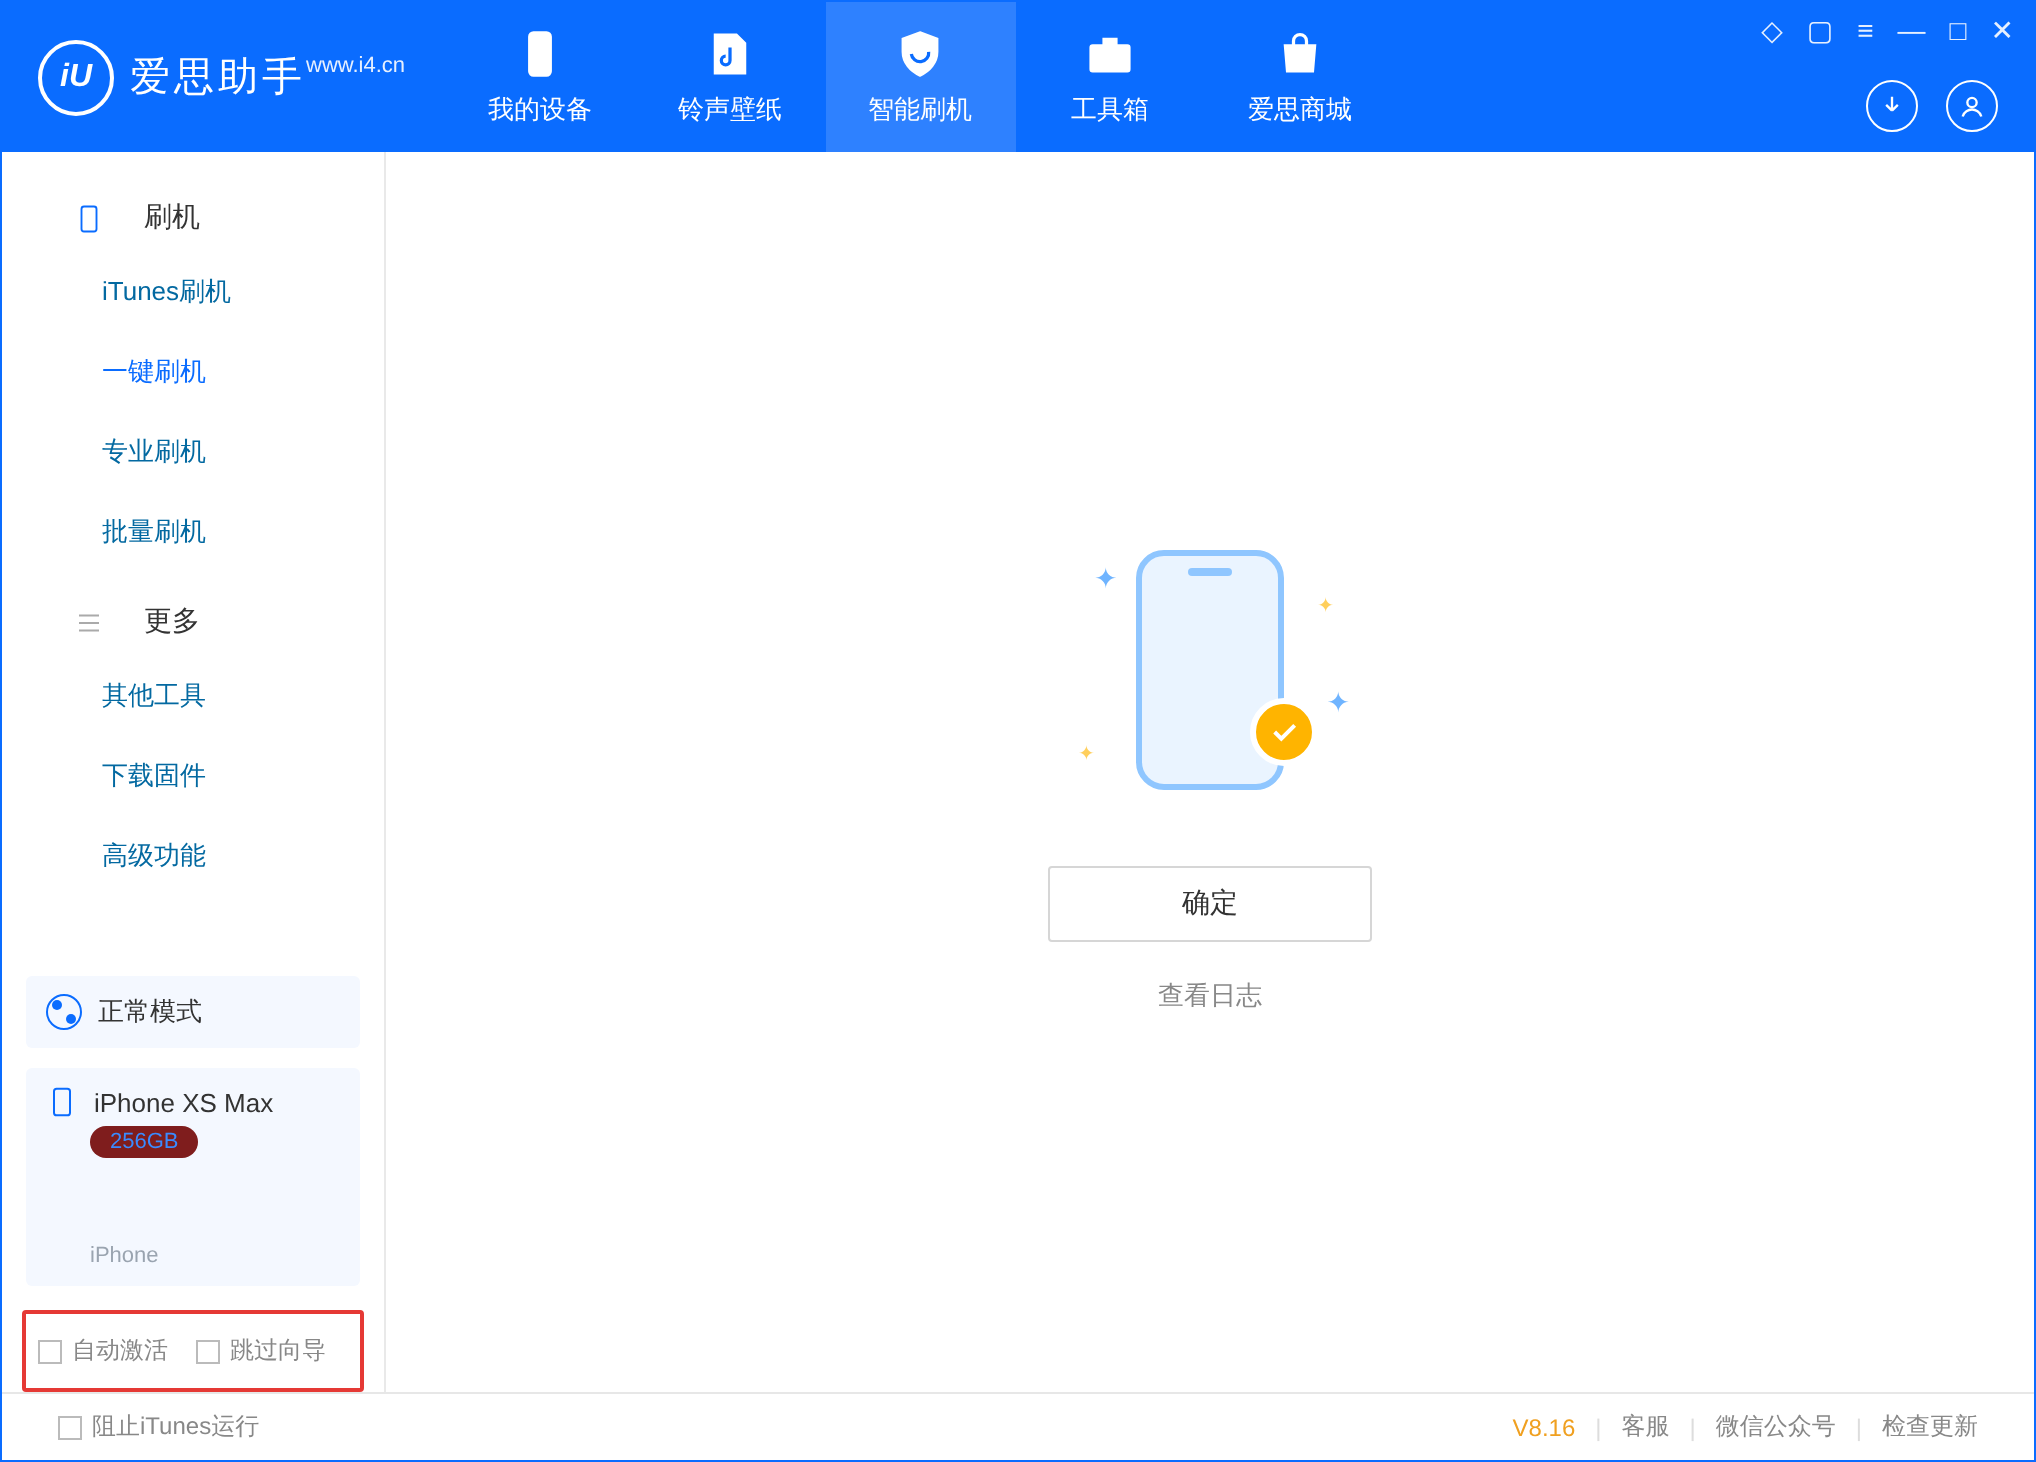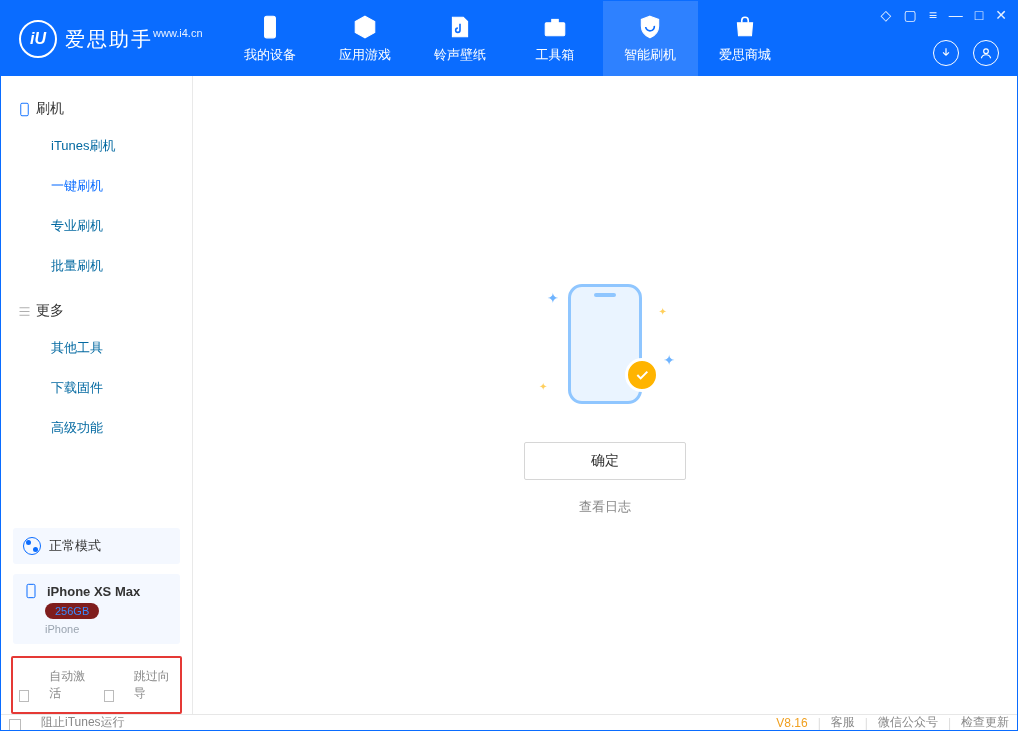--- a/index.html
+++ b/index.html
@@ -17,54 +17,54 @@
 .nav-icon { width: 26px; height: 26px; display: flex; align-items: center; justify-content: center; }
 .nav-icon svg { width: 26px; height: 26px; fill: #fff; stroke: #fff; }
 .win-controls { position: absolute; right: 10px; top: 6px; display: flex; gap: 12px; font-size: 14px; }
 .win-controls span { cursor: pointer; opacity: .9; }
 .header-right { position: absolute; right: 18px; bottom: 10px; display: flex; gap: 14px; align-items: center; }
 .circle-btn { width: 26px; height: 26px; border: 1.5px solid #fff; border-radius: 50%; display: flex; align-items: center; justify-content: center; cursor: pointer; }
 .circle-btn svg { width: 14px; height: 14px; stroke: #fff; fill: none; stroke-width: 2; }
 .body { flex: 1; display: flex; min-height: 0; }
 .sidebar { width: 192px; border-right: 1px solid #e9e9e9; display: flex; flex-direction: column; font-size: 13px; color: #333; }
 .side-scroll { flex: 1; overflow: auto; padding-top: 14px; }
-.side-group { padding: 10px 0 8px 16px; display: flex; align-items: center; gap: 4px; color: #333; font-size: 14px; }
+.side-group { padding: 10px 0 8px 36px; display: flex; align-items: center; gap: 20px; color: #333; font-size: 14px; }
 .side-group svg { width: 15px; height: 15px; }
 .side-item { padding: 11px 0 11px 50px; cursor: pointer; color: #0369a1; }
 .side-item.active { color: #0a6cff; }
 .device-block { padding: 0 12px 12px; }
 .mode-row { background: #f4f8ff; border-radius: 3px; padding: 9px 10px; display: flex; align-items: flex-start; gap: 8px; font-size: 13px; color: #333; margin-bottom: 10px; }
 .mode-icon { width: 18px; height: 18px; border: 1.5px solid #0a6cff; border-radius: 50%; position: relative; }
 .mode-icon::before, .mode-icon::after { content: ""; position: absolute; background: #0a6cff; border-radius: 50%; }
 .mode-icon::before { width: 5px; height: 5px; top: 2px; left: 2px; }
 .mode-icon::after { width: 5px; height: 5px; bottom: 2px; right: 2px; }
 .dev-row { background: #f4f8ff; border-radius: 3px; padding: 9px 10px; display: flex; flex-direction: column; gap: 4px; }
-.dev-title { display: flex; align-items: center; gap: 8px; font-size: 13px; font-weight: 700; color: #333; }
+.dev-title { display: flex; align-items: center; gap: 8px; font-size: 13px; font-weight: 400; color: #333; }
 .dev-title svg { width: 16px; height: 16px; }
 .dev-cap { background: #7f1d1d; color: #3a8bff; border-radius: 10px; padding: 2px 10px; font-size: 11px; width: fit-content; margin-left: 22px; }
-.dev-type { color: #9aa4b0; font-size: 11px; margin-left: 22px; }
+.dev-type { color: #9aa4b0; font-size: 11px; margin-left: 22px; margin-top: 39px; }
 .check-row { padding: 10px 12px; border-top: 1px solid #eee; display: flex; gap: 14px; font-size: 12px; color: #888; }
 .check-row.hl { border: 2px solid #e53935; border-left-width: 2px; border-right-width: 2px; margin: 0 10px 0 10px; padding: 10px 6px; border-radius: 2px; border-top-color: #e53935; }
-.chk { display: flex; align-items: flex-end; gap: 20px; cursor: pointer; }
+.chk { display: flex; align-items: center; gap: 5px; cursor: pointer; }
 .chk-box { width: 12px; height: 12px; border: 1px solid #bbb; background: #fff; }
 .main { flex: 1; display: flex; align-items: center; justify-content: center; flex-direction: column; color: #333; }
 .phone-ill { position: relative; width: 140px; height: 140px; display: flex; align-items: center; justify-content: center; margin-bottom: 28px; }
 .phone { width: 74px; height: 120px; border: 3px solid #8fc6ff; border-radius: 14px; background: #eaf4ff; position: relative; }
 .phone::before { content:""; position:absolute; top: 6px; left: 50%; transform: translateX(-50%); width: 22px; height: 4px; background: #8fc6ff; border-radius: 3px; }
 .badge-check { position: absolute; bottom: 22px; right: 16px; width: 34px; height: 34px; background: #ffb400; border: 3px solid #fff; border-radius: 50%; display: flex; align-items: center; justify-content: center; }
 .badge-check svg { width: 16px; height: 16px; stroke: #fff; stroke-width: 3; fill: none; }
 .spark { position: absolute; font-size: 14px; color: #6fb4ff; }
 .s1 { top: 32px; right: 8px; color: #ffcf5c; font-size: 10px; }
 .s2 { bottom: 22px; left: 4px; color: #ffcf5c; font-size: 10px; }
 .s3 { top: 16px; left: 12px; }
 .s4 { bottom: 46px; right: 0; }
 .msg { font-size: 18px; color: #222; margin-bottom: 26px; letter-spacing: 1px; }
 .ok-btn { border: 1px solid #d6d6d6; background: #fff; padding: 9px 66px; font-size: 14px; color: #333; cursor: pointer; border-radius: 2px; margin-bottom: 18px; }
 .log-link { color: #888; font-size: 13px; cursor: pointer; text-align: center; }
-.footer { height: 16px; border-top: 1px solid #e7e7e7; display: flex; align-items: center; padding: 0 8px; font-size: 12px; color: #888; justify-content: space-between; }
+.footer { height: 34px; border-top: 1px solid #e7e7e7; display: flex; align-items: center; padding: 0 28px; font-size: 12px; color: #888; justify-content: space-between; }
 .footer-left { display:flex; align-items:center; gap:6px; }
 .footer-right { display: flex; align-items: center; gap: 10px; color: #888; }
 .footer-right a { color: #888; text-decoration: none; cursor: pointer; }
 .divider { color: #ddd; }
 </style>
 </head>
 <body>
 
 <div class="header">
   <div class="logo-block">
@@ -81,51 +81,43 @@
       <span class="nav-icon">
           <svg viewBox="0 0 24 24">
             <rect x="7" y="2" width="10" height="20" rx="2" fill="#fff"></rect>
           </svg>
         </span>
       <span>我的设备</span>
     </div>
     <div class="nav-item">
       <span class="nav-icon">
           <svg viewBox="0 0 24 24">
-            <path d="M12 2l9 5v10l-9 5-9-5V7z" fill="#fff"></path>
-          </svg>
-        </span>
-      <span>应用游戏</span>
-    </div>
-    <div class="nav-item">
-      <span class="nav-icon">
-          <svg viewBox="0 0 24 24">
             <path d="M5 3h10l4 4v14H5z" fill="#fff"></path>
             <path d="M12 9v6a2 2 0 11-2-2" stroke="#0a6cff" fill="none" stroke-width="1.5"></path>
           </svg>
         </span>
       <span>铃声壁纸</span>
     </div>
+    <div class="nav-item active">
+      <span class="nav-icon">
+          <svg viewBox="0 0 24 24">
+            <path d="M12 2l8 3v6c0 5-3.5 9-8 11-4.5-2-8-6-8-11V5z" fill="#fff"></path>
+            <path d="M8 12a4 4 0 108-1" stroke="#0a6cff" fill="none" stroke-width="1.5"></path>
+          </svg>
+        </span>
+      <span>智能刷机</span>
+    </div>
     <div class="nav-item">
       <span class="nav-icon">
           <svg viewBox="0 0 24 24">
             <rect x="3" y="8" width="18" height="12" rx="1" fill="#fff"></rect>
             <rect x="9" y="5" width="6" height="3" fill="#fff"></rect>
           </svg>
         </span>
       <span>工具箱</span>
-    </div>
-    <div class="nav-item active">
-      <span class="nav-icon">
-          <svg viewBox="0 0 24 24">
-            <path d="M12 2l8 3v6c0 5-3.5 9-8 11-4.5-2-8-6-8-11V5z" fill="#fff"></path>
-            <path d="M8 12a4 4 0 108-1" stroke="#0a6cff" fill="none" stroke-width="1.5"></path>
-          </svg>
-        </span>
-      <span>智能刷机</span>
     </div>
     <div class="nav-item">
       <span class="nav-icon">
           <svg viewBox="0 0 24 24">
             <path d="M5 8h14l-1 12H6z" fill="#fff"></path>
             <path d="M9 8V6a3 3 0 016 0v2" stroke="#fff" fill="none" stroke-width="1.5"></path>
           </svg>
         </span>
       <span>爱思商城</span>
     </div>

